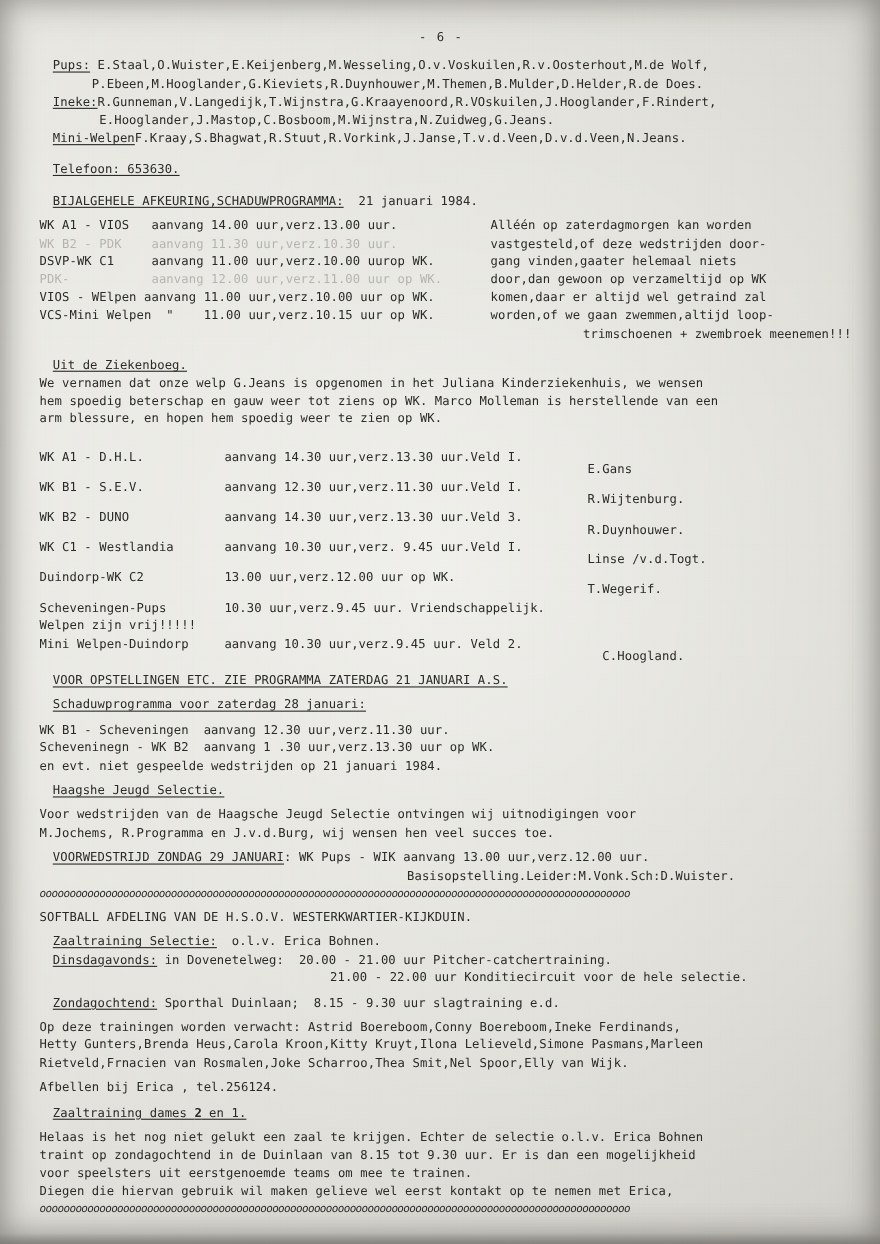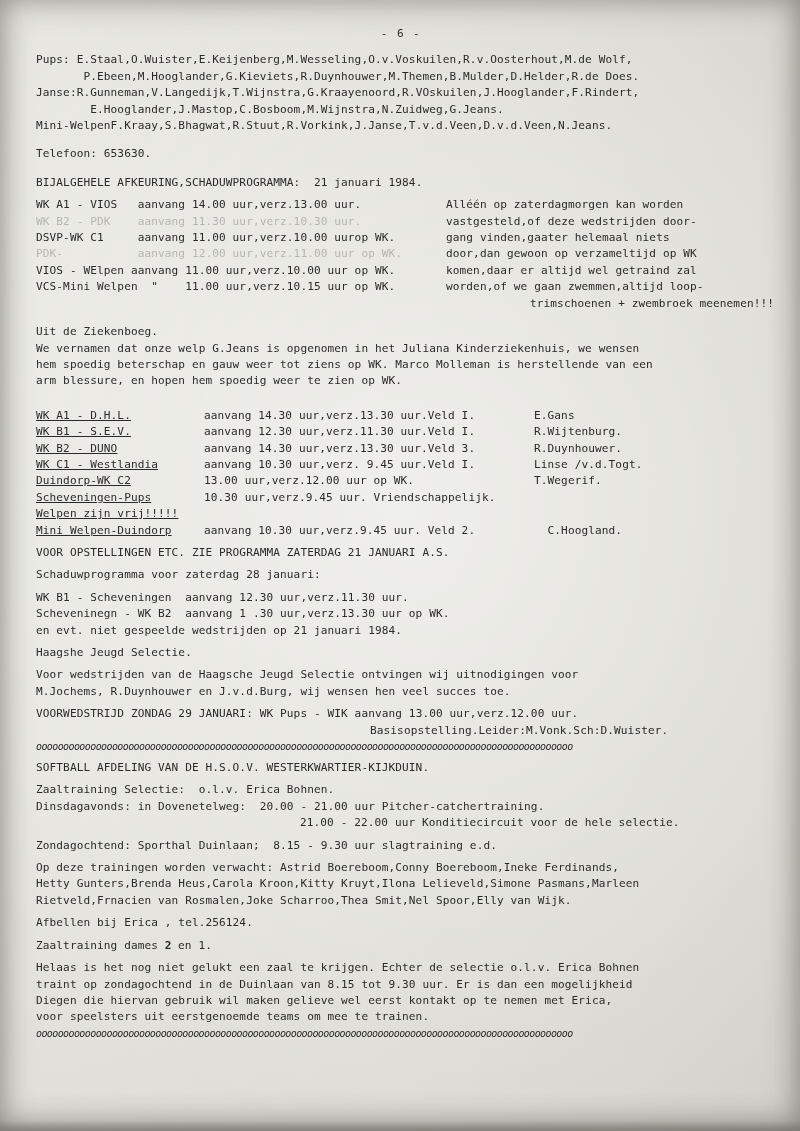--- a/index.html
+++ b/index.html
@@ -60,21 +60,21 @@
   .pageno {
     text-align: center;
     margin-bottom: 10px;
     letter-spacing: 1.4px;
   }
 
   .line { white-space: pre; }
   .blank { height: 12px; }
   .gap-sm { height: 6px; }
 
-  .u { text-underline-offset: 2px; }
+  .u { text-decoration: underline; text-underline-offset: 2px; margin-left: 12px; }
   .faint { opacity: 0.28; }
   .ovr { font-weight: bold; letter-spacing: -0.2px; }
 
   .hr-o {
     white-space: pre;
     letter-spacing: -0.6px;
     font-size: 10px;
     overflow: hidden;
     height: 15px;
     font-style: italic;
@@ -85,23 +85,23 @@
     display: flex;
     align-items: flex-start;
   }
   .col-left { width: 408px; flex: 0 0 408px; }
   .col-right { flex: 1 1 auto; }
   .col-right .line { padding-left: 2px; }
   .indent-r { padding-left: 86px !important; }
 
   
   .prog-row { display: flex; white-space: pre; }
-  .prog-a { width: 168px; flex: 0 0 168px; text-decoration: underline; }
+  .prog-a { width: 168px; flex: 0 0 168px; }
   .prog-b { width: 330px; flex: 0 0 330px; }
-  .prog-c { flex: 1 1 auto; }
+  .prog-c { flex: 1 1 auto; margin-top: 11px; }
 
   .heads { display: flex; white-space: pre; }
   .heads-a { width: 498px; flex: 0 0 498px; }
 
   .tr-row { display: flex; white-space: pre; }
   .tr-lbl { width: 264px; flex: 0 0 264px; }
   .tr-ind { width: 264px; flex: 0 0 264px; }
 </style>
 </head>
 <body>
@@ -112,21 +112,21 @@
   <div class="content">
 
     <div class="pageno">- 6 -</div>
 
     <div>
       <div class="line"><span class="u">Pups:</span><span> E.Staal,O.Wuister,E.Keijenberg,M.Wesseling,O.v.Voskuilen,R.v.Oosterhout,M.de Wolf,</span></div>
       <div class="line">       P.Ebeen,M.Hooglander,G.Kieviets,R.Duynhouwer,M.Themen,B.Mulder,D.Helder,R.de Does.</div>
     </div>
 
     <div>
-      <div class="line"><span class="u">Janse:</span><span>R.Gunneman,V.Langedijk,T.Wijnstra,G.Kraayenoord,R.VOskuilen,J.Hooglander,F.Rindert,</span></div>
+      <div class="line"><span class="u">Ineke:</span><span>R.Gunneman,V.Langedijk,T.Wijnstra,G.Kraayenoord,R.VOskuilen,J.Hooglander,F.Rindert,</span></div>
       <div class="line">        E.Hooglander,J.Mastop,C.Bosboom,M.Wijnstra,N.Zuidweg,G.Jeans.</div>
     </div>
 
     <div>
       <div class="line"><span class="u">Mini-Welpen</span><span>F.Kraay,S.Bhagwat,R.Stuut,R.Vorkink,J.Janse,T.v.d.Veen,D.v.d.Veen,N.Jeans.</span></div>
     </div>
 
     <div class="blank"></div>
 
     <div class="line u">Telefoon: 653630.</div>
@@ -222,21 +222,21 @@
     <div class="gap-sm"></div>
     <div class="line">WK B1 - Scheveningen  aanvang 12.30 uur,verz.11.30 uur.</div>
     <div class="line">Scheveninegn - WK B2  aanvang 1 .30 uur,verz.13.30 uur op WK.</div>
     <div class="line">en evt. niet gespeelde wedstrijden op 21 januari 1984.</div>
 
     <div class="gap-sm"></div>
 
     <div class="line"><span class="u">Haagshe Jeugd Selectie.</span></div>
     <div class="gap-sm"></div>
     <div class="line">Voor wedstrijden van de Haagsche Jeugd Selectie ontvingen wij uitnodigingen voor</div>
-    <div class="line">M.Jochems, R.Duynhouwer en J.v.d.Burg, wij wensen hen veel succes toe.</div>
+    <div class="line">M.Jochems, R.Programma en J.v.d.Burg, wij wensen hen veel succes toe.</div>
 
     <div class="gap-sm"></div>
 
     <div class="line"><span class="u">VOORWEDSTRIJD ZONDAG 29 JANUARI</span><span>: WK Pups - WIK aanvang 13.00 uur,verz.12.00 uur.</span></div>
     <div class="line" style="padding-left:334px">Basisopstelling.Leider:M.Vonk.Sch:D.Wuister.</div>
 
     <div class="hr-o">ooooooooooooooooooooooooooooooooooooooooooooooooooooooooooooooooooooooooooooooooooooooooooooooooooo</div>
 
     <div class="gap-sm"></div>
 
@@ -269,22 +269,22 @@
     <div class="line">Afbellen bij Erica , tel.256124.</div>
 
     <div class="gap-sm"></div>
 
     <div class="line"><span class="u"><span>Zaaltraining dames </span><span class="ovr">2</span><span> en 1.</span></span></div>
 
     <div class="gap-sm"></div>
 
     <div class="line">Helaas is het nog niet gelukt een zaal te krijgen. Echter de selectie o.l.v. Erica Bohnen</div>
     <div class="line">traint op zondagochtend in de Duinlaan van 8.15 tot 9.30 uur. Er is dan een mogelijkheid</div>
+    <div class="line">voor speelsters uit eerstgenoemde teams om mee te trainen.</div>
     <div class="line">Diegen die hiervan gebruik wil maken gelieve wel eerst kontakt op te nemen met Erica,</div>
-    <div class="line">voor speelsters uit eerstgenoemde teams om mee te trainen.</div>
 
     <div class="hr-o">ooooooooooooooooooooooooooooooooooooooooooooooooooooooooooooooooooooooooooooooooooooooooooooooooooo</div>
 
   </div>
 
   <div class="scan-noise"></div>
   <div class="edge-shadow"></div>
   <div class="bottom-edge"></div>
 </div>
 

